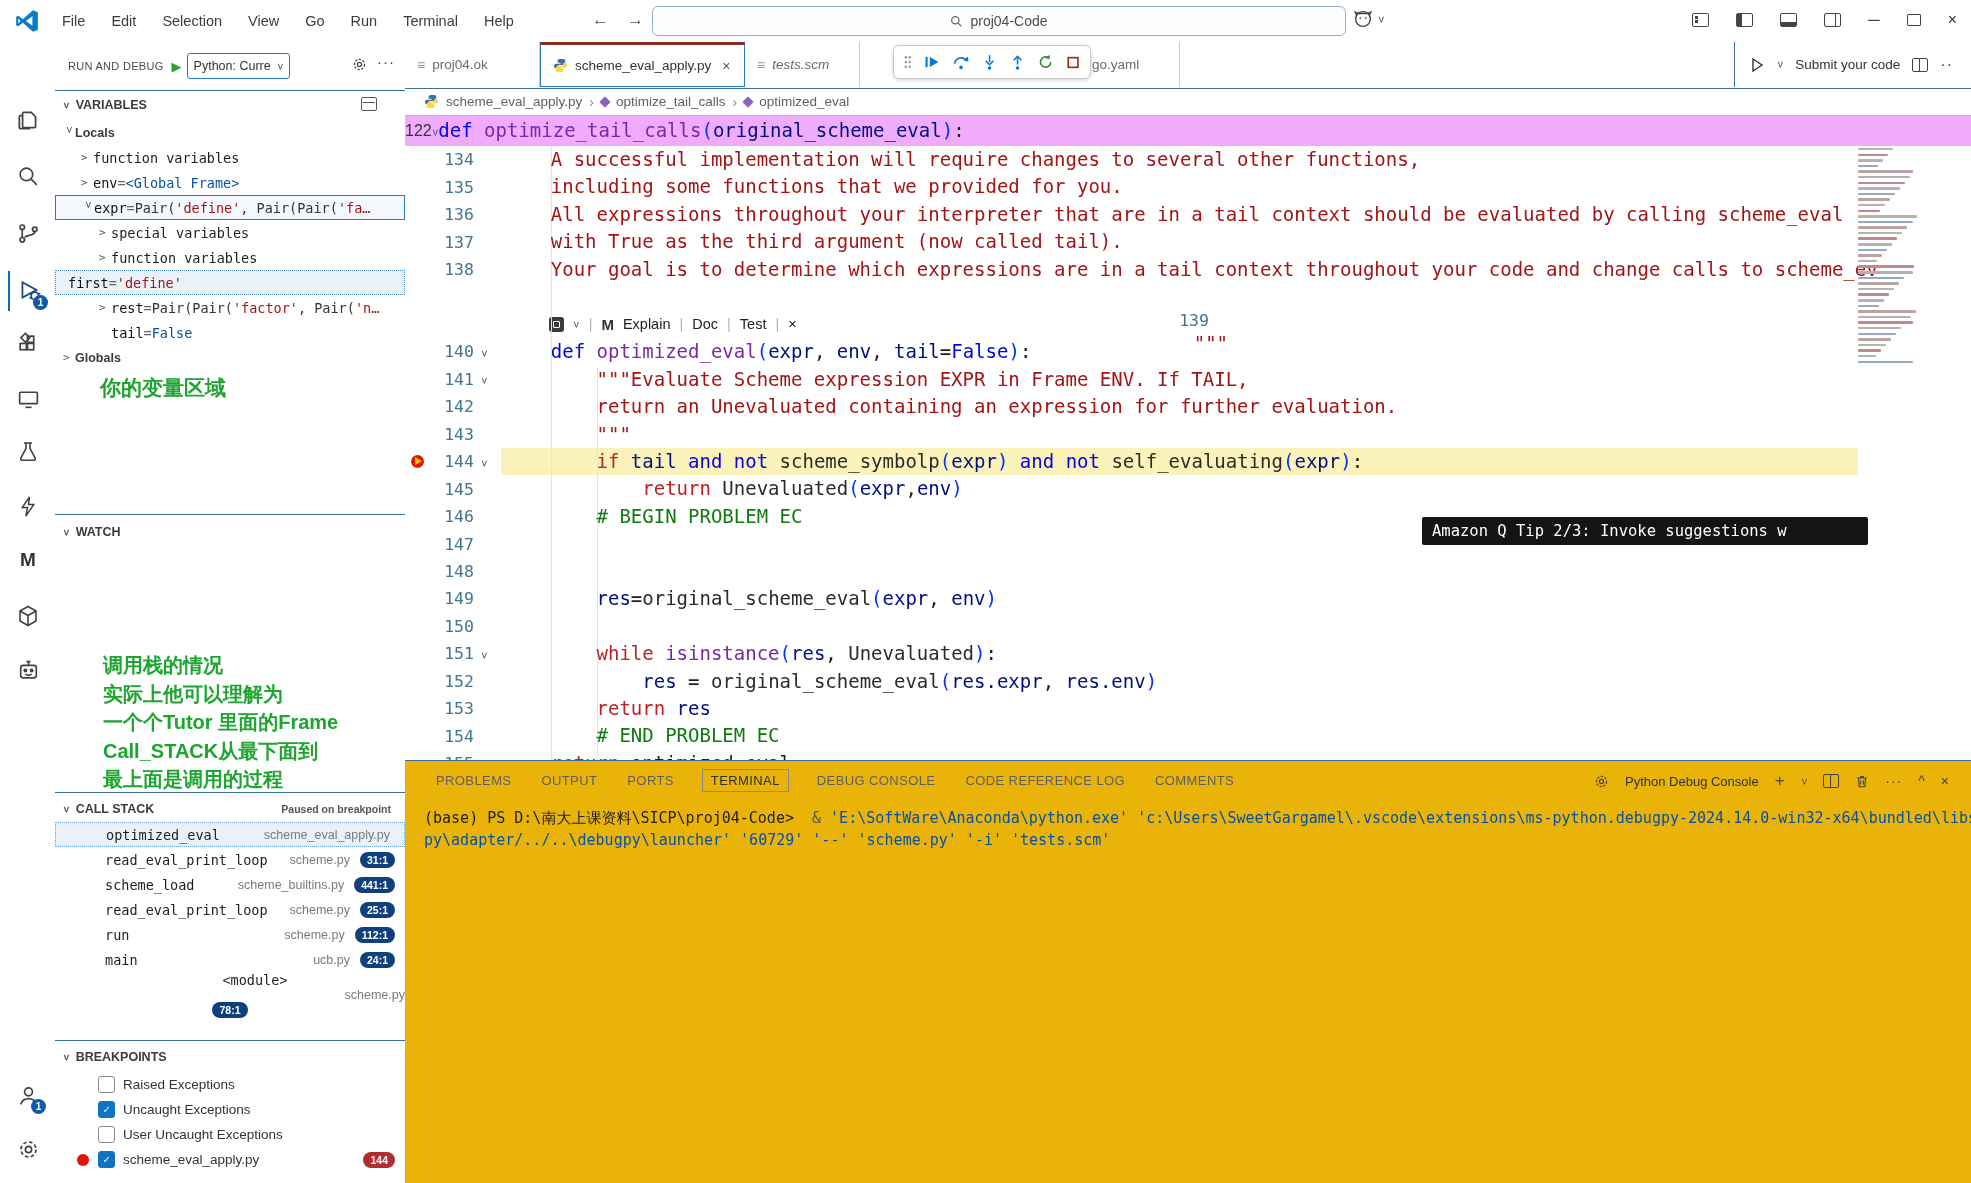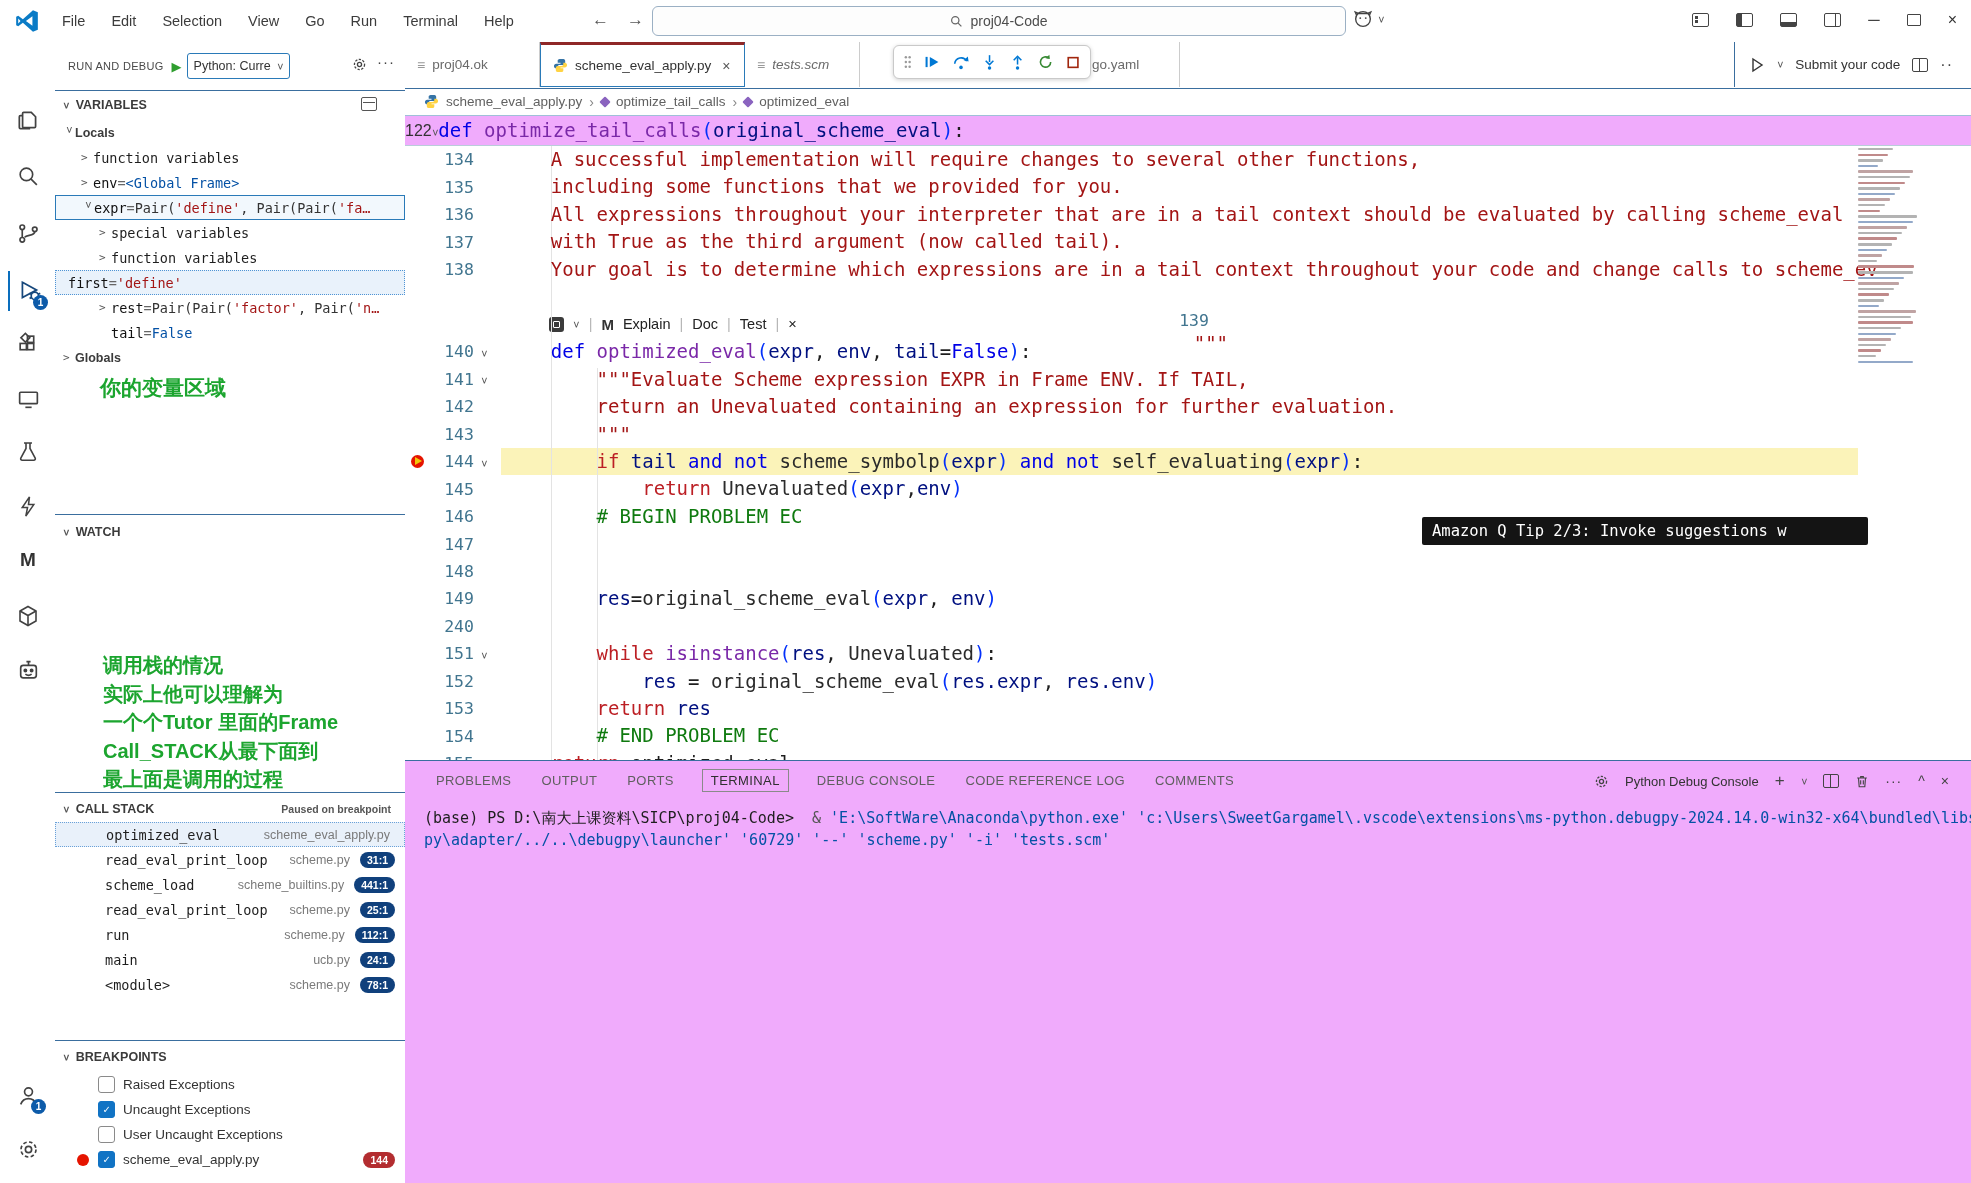--- a/index.html
+++ b/index.html
@@ -96,21 +96,21 @@
   .bp-glyph::after{content:"";position:absolute;left:3.5px;top:2.5px;border-left:7px solid #f2c80a;border-top:4px solid transparent;border-bottom:4px solid transparent}
   .indent-guide{position:absolute;width:1px;background:#e3e3e3;z-index:1}
   #aq-tooltip{position:absolute;left:1017px;top:401px;width:446px;height:28px;background:#141414;color:#fff;font:15.5px/28px "DejaVu Sans Mono",monospace;padding-left:10px;box-sizing:border-box;overflow:hidden;white-space:nowrap;z-index:6;border-radius:2px}
   .aqbar{display:flex;align-items:center;gap:9px;margin-left:144px;font-size:14.5px;color:#222}
   .aqbar .sep{color:#b5b5b5}
   .aq-logo{width:15px;height:15px;background:#3b3b3b;border-radius:3px;position:relative}
   .aq-logo::after{content:"";position:absolute;left:4px;top:4px;width:7px;height:7px;border:1.5px solid #fff;border-radius:1px;box-sizing:border-box}
   #minimap{position:absolute;left:1453px;top:78px;width:62px;height:252px;z-index:4}
   .mm-line{height:2.5px;margin-bottom:3.1px;border-radius:1px}
   
-  #panel{position:absolute;left:405px;top:760px;width:1566px;height:423px;background:#f0abfc;border-top:1.5px solid var(--chrome-border)}
+  #panel{position:absolute;left:405px;top:760px;width:1566px;height:423px;background:#eab308;border-top:1.5px solid var(--chrome-border)}
   #panel-tabs{position:absolute;left:29px;top:8px;display:flex;gap:26px;align-items:center;font-size:13px;letter-spacing:.4px;color:#5f5f5f}
   .ptab{padding:4px 2px}
   .ptab.active{border:1px solid #8a8a8a;padding:3px 8px;color:#2f2f2f}
   #panel-actions{position:absolute;right:22px;top:10px;display:flex;gap:16px;align-items:center;color:#444;font-size:14px}
   #panel-actions .lbl{font-size:13px;color:#333}
   #terminal{position:absolute;left:19px;top:46px;font:15px/22px "DejaVu Sans Mono",monospace;white-space:pre}
   .t-p{color:#1e1e1e}.t-a{color:#555}.t-c{color:#0451a5}
   .split-icon{width:14px;height:12px;border:1.5px solid #444;border-radius:2px;position:relative}
   .split-icon::before{content:"";position:absolute;left:5.5px;top:0;bottom:0;width:1.5px;background:#444}
   .gear-svg,.trash-svg{display:block}
@@ -376,21 +376,21 @@
         <div class="csrow" style="top: 880px;">
           <span class="cs-fn">run</span>
           <span class="cs-file">scheme.py</span>
           <span class="badge">112:1</span>
         </div>
         <div class="csrow" style="top: 905px;">
           <span class="cs-fn">main</span>
           <span class="cs-file">ucb.py</span>
           <span class="badge">24:1</span>
         </div>
-        <div class="csrow" style="top: 930px;">
+        <div class="csrow" style="top: 930px; flex-direction: column;">
           <span class="cs-fn">&lt;module&gt;</span>
           <span class="cs-file">scheme.py</span>
           <span class="badge">78:1</span>
         </div>
       </div>
 
     <div class="sec-border" style="top:998px"></div>
     <div class="section-head" style="top:1002px">
       <span class="chev down">&gt;</span>
         <span>BREAKPOINTS</span>
@@ -619,21 +619,21 @@
             <span class="ctext"></span>
           </div>
           <div class="crow" style="top: 469.2px;">
             <span class="bpm"></span>
             <span class="lnum">149</span>
             <span class="fold"></span>
             <span class="ctext">        <span class="tk-prm">res</span><span class="tk-pln">=</span><span class="tk-call">original_scheme_eval</span><span class="tk-par">(</span><span class="tk-prm">expr</span><span class="tk-pln">, </span><span class="tk-prm">env</span><span class="tk-par">)</span></span>
           </div>
           <div class="crow" style="top: 496.65px;">
             <span class="bpm"></span>
-            <span class="lnum">240</span>
+            <span class="lnum">150</span>
             <span class="fold"></span>
             <span class="ctext"></span>
           </div>
           <div class="crow" style="top: 524.1px;">
             <span class="bpm"></span>
             <span class="lnum">151</span>
             <span class="fold"><span class="chev down">&gt;</span></span>
             <span class="ctext">        <span class="tk-kwr">while </span><span class="tk-bi">isinstance</span><span class="tk-par">(</span><span class="tk-prm">res</span><span class="tk-pln">, </span><span class="tk-call">Unevaluated</span><span class="tk-par">)</span><span class="tk-pln">:</span></span>
           </div>
           <div class="crow" style="top: 551.55px;">

